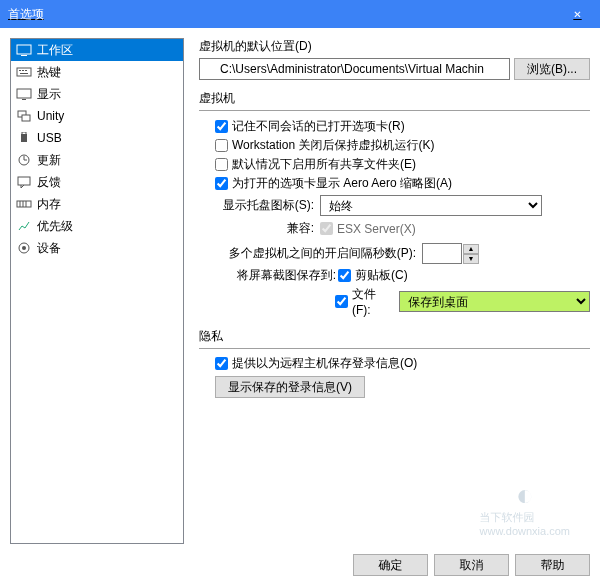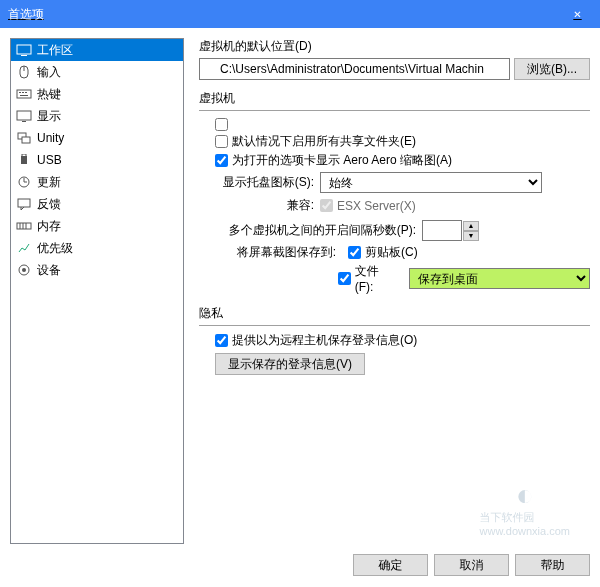--- a/index.html
+++ b/index.html
@@ -29,21 +29,21 @@
     .select-sm { flex: none; width: 222px; }
     .compat-row { display: flex; align-items: center; padding: 2px 0 4px 0; }
     .compat-label { text-align: right; width: 115px; margin-right: 6px; }
     .compat-check input { margin-right: 4px; }
     .compat-check { display: flex; align-items: center; color: #6d6d6d; }
     .multi-row { display: flex; align-items: center; padding: 2px 0; }
     .multi-label { text-align: right; width: 217px; margin-right: 6px; font-size: 12px; }
     .spinner { width: 38px; border: 1px solid #7a7a7a; height: 21px; padding: 0 19px; font-size: 12px; }
     .spin-btns { display: flex; flex-direction: column; margin-left: 1px; }
     .spin-btn { width: 16px; height: 10px; border: 1px solid #aaa; background: #e1e1e1; font-size: 7px; line-height: 8px; display: flex; align-items: center; justify-content: center; cursor: pointer; }
-    .save-row { display: flex; align-items: center; padding: 1px 0; gap: 10px; }
+    .save-row { display: flex; align-items: center; padding: 1px 0; }
     .save-label { text-align: right; width: 137px; margin-right: 2px; font-size: 12px; }
     .save-check { display: flex; align-items: center; margin-right: 6px; }
     .save-check input { margin-right: 4px; }
     .save-select { border: 1px solid #7a7a7a; height: 21px; width: 195px; font-size: 12px; background: #bef264; padding: 0 4px; }
     .privacy-check { padding-left: 16px; display: flex; align-items: center; margin-bottom: 4px; }
     .privacy-check input { margin-right: 4px; }
     .priv-btn-wrap { padding-left: 16px; }
     .footer { display: flex; justify-content: flex-end; gap: 6px; padding: 10px 10px 10px 0; }
     .footer .btn { width: 75px; height: 22px; text-align: center; }
     .watermark { position: absolute; right: 30px; bottom: 50px; opacity: 0.3; pointer-events: none; font-size: 11px; color: #6d8fa8; }
@@ -65,29 +65,20 @@
       <span class="sidebar-icon">
           <svg width="16" height="12" viewBox="0 0 16 12">
             <rect x="1" y="1" width="14" height="9" fill="none" stroke="#fff" stroke-width="1"></rect>
             <rect x="5" y="11" width="6" height="1" fill="#fff"></rect>
           </svg>
         </span>
       <span class="sidebar-label">工作区</span>
     </div>
     <div class="sidebar-item">
       <span class="sidebar-icon">
-          <svg width="12" height="14" viewBox="0 0 12 14">
-            <rect x="2" y="1" width="8" height="12" rx="4" fill="none" stroke="#555"></rect>
-            <line x1="6" y1="1" x2="6" y2="6" stroke="#555"></line>
-          </svg>
-        </span>
-      <span class="sidebar-label">输入</span>
-    </div>
-    <div class="sidebar-item">
-      <span class="sidebar-icon">
           <svg width="16" height="10" viewBox="0 0 16 10">
             <rect x="1" y="1" width="14" height="8" fill="none" stroke="#555"></rect>
             <rect x="3" y="3" width="2" height="1" fill="#555"></rect>
             <rect x="6" y="3" width="2" height="1" fill="#555"></rect>
             <rect x="9" y="3" width="2" height="1" fill="#555"></rect>
             <rect x="4" y="6" width="8" height="1" fill="#555"></rect>
           </svg>
         </span>
       <span class="sidebar-label">热键</span>
     </div>
@@ -172,21 +163,26 @@
       <div class="path-row">
         <input class="path-input" value="C:\Users\Administrator\Documents\Virtual Machin" style="">
         <button class="btn">浏览(B)...</button>
       </div>
     </div>
 
     <div class="section">
       <div class="group-label">虚拟机</div>
       <hr class="hr-line">
       <div class="check-row">
+          <input type="checkbox" checked="" style="">
+          <span>记住不同会话的已打开选项卡(R)</span>
+        </div>
+      <div class="check-row">
           <input type="checkbox" style="">
+          <span>Workstation 关闭后保持虚拟机运行(K)</span>
         </div>
       <div class="check-row">
           <input type="checkbox" style="">
           <span>默认情况下启用所有共享文件夹(E)</span>
         </div>
       <div class="check-row">
           <input type="checkbox" checked="" style="">
           <span>为打开的选项卡显示 Aero Aero 缩略图(A)</span>
         </div>
 

